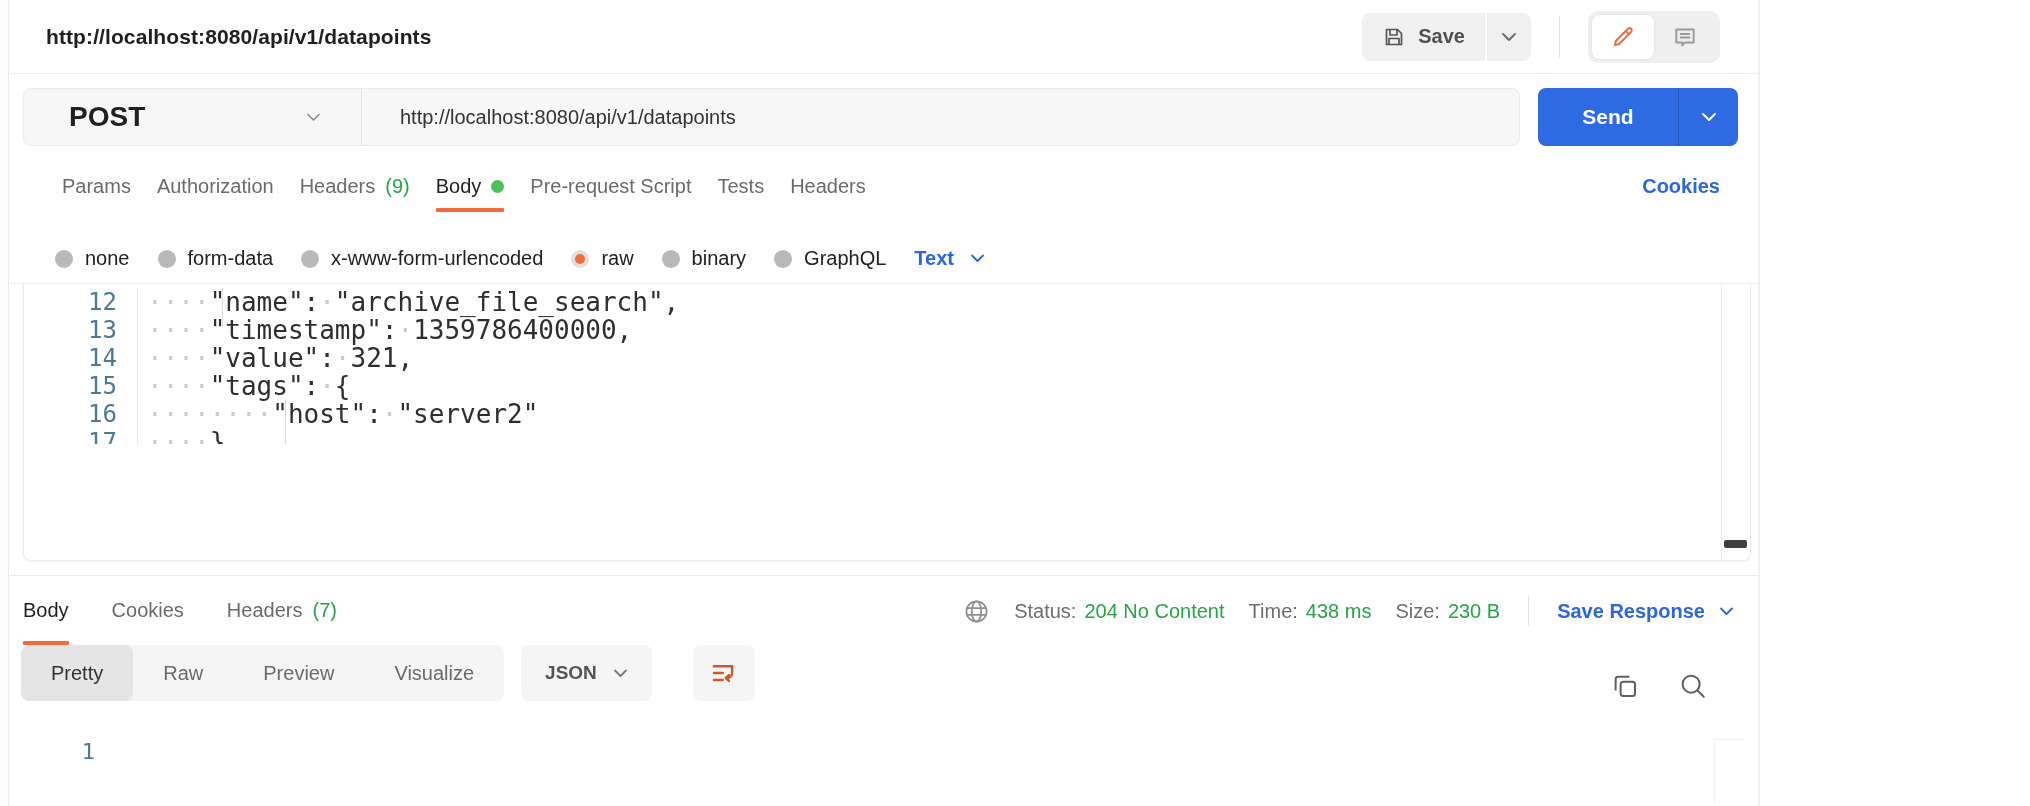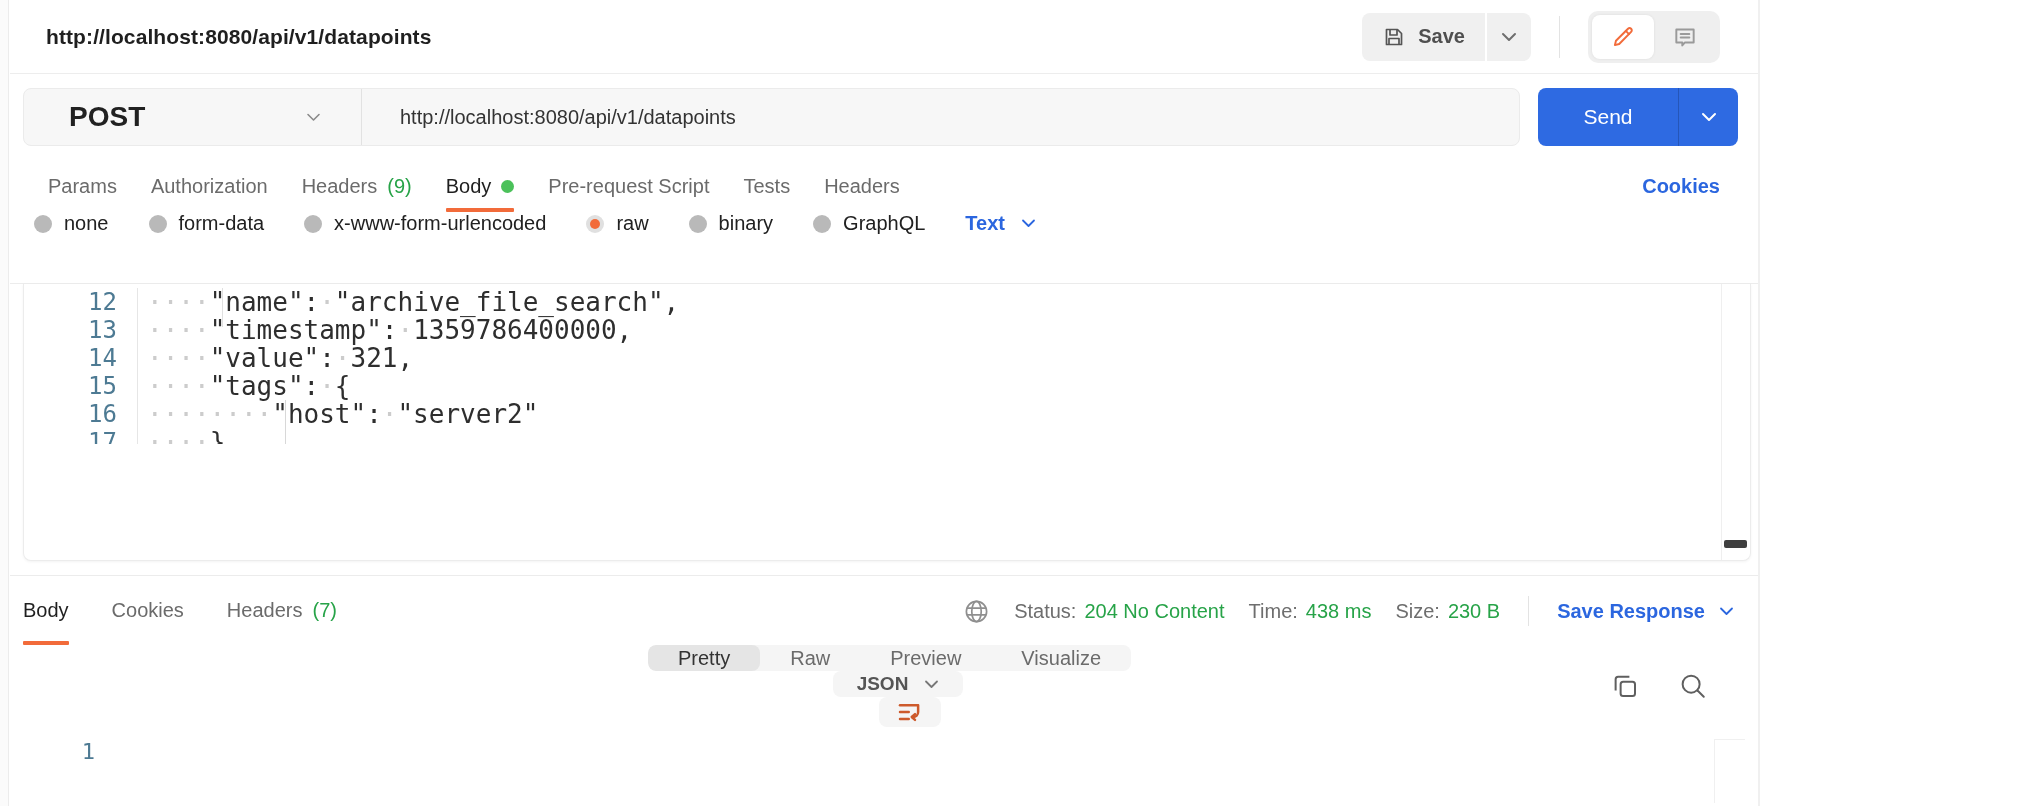--- a/index.html
+++ b/index.html
@@ -33,38 +33,38 @@
   .url-group { flex:1; height:58px; display:flex; align-items:stretch;
     background:#f7f7f7; border:1px solid #ebebeb; border-radius:8px; overflow:hidden; }
   .method { width:338px; display:flex; align-items:center; justify-content:space-between;
     padding:0 40px 0 45px; border-right:1px solid #e2e2e2; cursor:pointer; }
   .method-label { font-size:28px; font-weight:700; color:#212121; }
   .method .chev { color:#8a8a8a; }
   .url-input { flex:1; display:flex; align-items:center; padding-left:38px;
     font-size:20px; color:#333; cursor:text; }
   .send-group { display:flex; height:58px; }
   .send-btn { width:140px; background:#2e6ae2; color:#fff; border:none;
-    border-radius:8px 0 0 8px; font-size:21px; font-weight:400; font-family:inherit; cursor:pointer; }
+    border-radius:8px 0 0 8px; font-size:21px; font-weight:700; font-family:inherit; cursor:pointer; }
   .send-chev { width:60px; background:#2e6ae2; border:none; border-left:1px solid rgba(0,0,0,.18);
     border-radius:0 8px 8px 0; color:#fff; display:flex; align-items:center; justify-content:center; cursor:pointer; }
 
   
-  .req-tabs { position:relative; height:52px; display:flex; align-items:stretch; gap:34px; padding-left:38px; }
+  .req-tabs { position:relative; height:52px; display:flex; align-items:stretch; gap:26px; padding-left:52px; }
   .rtab { position:relative; display:flex; align-items:center; gap:10px; font-size:20px;
     color:#6b6b6b; cursor:pointer; white-space:nowrap; }
   .rtab .count { color:#27a348; }
   .rtab.active { color:#1f1f1f; }
   .rtab.active::after { content:""; position:absolute; left:0; right:0; bottom:0; height:4px;
     background:#f26b3a; border-radius:1px; }
   .green-dot { width:13px; height:13px; border-radius:50%; background:#4bc15a; }
   .cookies-link { position:absolute; right:38px; top:0; height:52px; display:flex; align-items:center;
     color:#2b66df; font-size:20px; font-weight:600; cursor:pointer; }
 
   
-  .body-types { height:58px; display:flex; align-items:flex-start; gap:40px; padding-left:24px; }
+  .body-types { height:58px; display:flex; align-items:flex-end; gap:28px; padding-left:45px; }
   .bt { display:flex; align-items:center; gap:12px; cursor:pointer; }
   .radio { width:18px; height:18px; border-radius:50%; background:#b9b9b9; position:relative; flex:none; }
   .radio.sel { background:#e0e0e0; }
   .radio.sel::after { content:""; position:absolute; left:4px; top:4px; width:10px; height:10px;
     border-radius:50%; background:#f26b3a; }
   .bt-label { font-size:20px; color:#212121; }
   .format-select { display:flex; align-items:center; gap:16px; 
     color:#2b66df; font-size:20px; font-weight:600; cursor:pointer; }
 
   
@@ -92,21 +92,21 @@
   .resp-tabs { display:flex; align-items:stretch; gap:43px; padding-left:13px; }
   .resp-meta { position:absolute; right:24px; top:0; height:70px; display:flex; align-items:center; gap:24px; }
   .meta-pair { display:flex; align-items:center; gap:8px; font-size:20px; white-space:nowrap; }
   .meta-label { color:#6e6e6e; }
   .meta-value { color:#27a348; }
   .vdiv-meta { width:1px; height:30px; background:#e3e3e3; margin:0 4px; }
   .save-resp { display:flex; align-items:center; gap:14px; color:#2b66df;
     font-size:20px; font-weight:600; cursor:pointer; white-space:nowrap; }
 
   
-  .resp-toolbar { position:relative; height:82px; display:flex; align-items:center; padding-left:11px;flex-direction:column; }
+  .resp-toolbar { position:relative; height:82px; display:flex; padding-left:11px; }
   .view-pill { display:flex; align-items:stretch; height:56px; background:#f5f5f5; border-radius:8px; overflow:hidden; }
   .view-seg { display:flex; align-items:center; padding:0 30px; font-size:20px; color:#6b6b6b;
     background:transparent; border:none; cursor:pointer; font-family:inherit; }
   .view-seg.active { background:#e5e5e5; color:#333; border-radius:8px; }
   .json-pill { display:flex; align-items:center; gap:16px; height:56px; margin-left:17px;
     padding:0 24px; background:#f5f5f5; border-radius:8px; cursor:pointer;
     font-size:19px; font-weight:700; color:#555; }
   .json-pill .chev { color:#777; }
   .wrap-pill { width:62px; height:56px; margin-left:41px; background:#f5f5f5; border-radius:8px;
     display:flex; align-items:center; justify-content:center; cursor:pointer; border:none; }

